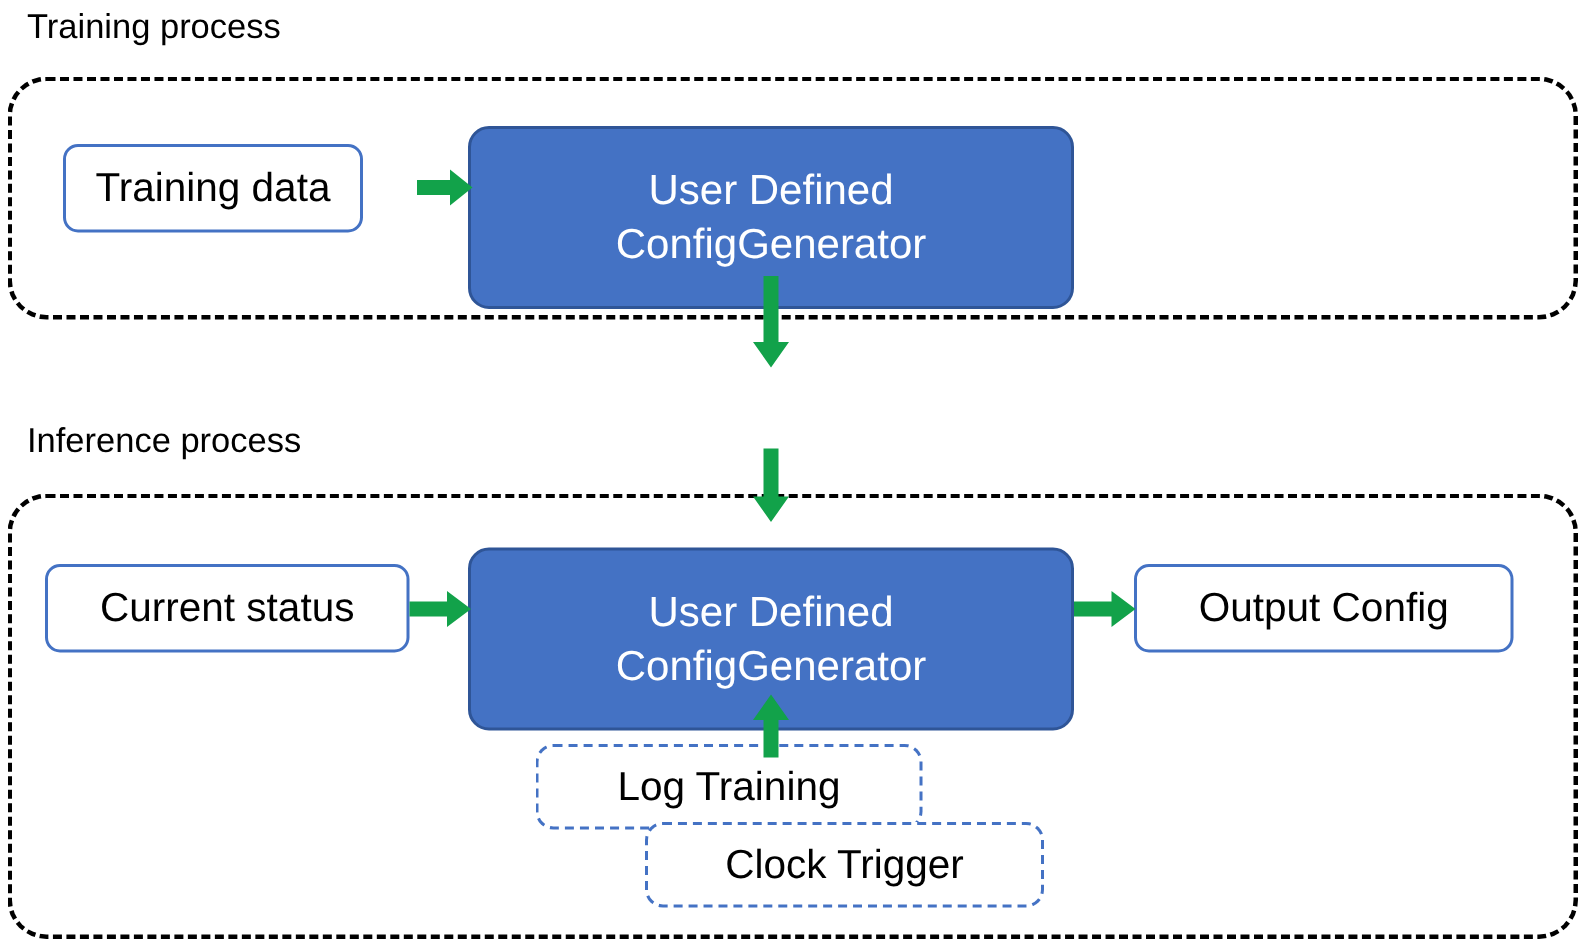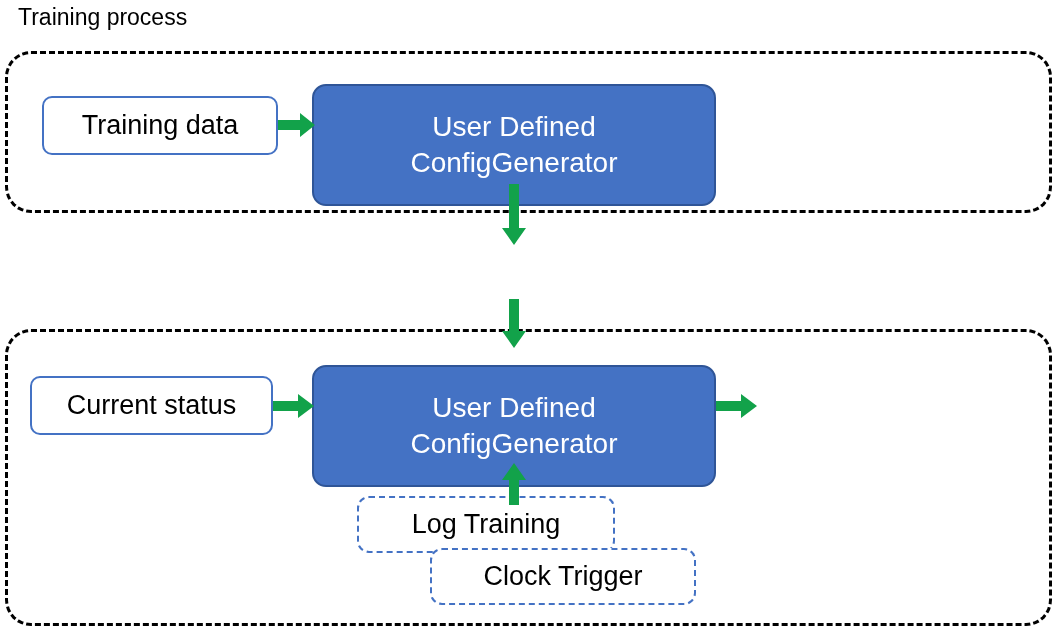--- a/index.html
+++ b/index.html
@@ -47,21 +47,21 @@
     border: 2px solid #4472C4;
     border-radius: 10px;
     display: flex;
     align-items: center;
     justify-content: center;
     color: #000000;
     font-size: 27px;
     white-space: nowrap;
     font-family: "Liberation Sans", sans-serif;
   }
-  #box-training-data  { left: 42px;  top: 96px;  width: 236px; height: 59px; }
+  #box-training-data  { left: 42px;  top: 96px;  width: 200px; height: 59px; }
   #box-checkpoint     { left: 394px; top: 243px; width: 239px; height: 58px; }
   #box-current-status { left: 30px;  top: 376px; width: 243px; height: 59px; }
   #box-output-config  { left: 756px; top: 376px; width: 253px; height: 59px; }
 
   
   .proc-box {
     position: absolute;
     box-sizing: border-box;
     background: #4472C4;
     border: 2px solid #2F5597;
@@ -109,40 +109,42 @@
   #arrow-gen-to-output     { left: 716px; top: 392px;  width: 42px; height: 28px; }
   #arrow-trigger-to-gen    { left: 500px; top: 463px;  width: 28px; height: 42px; }
 </style>
 </head>
 <body>
 
 <div id="canvas">
 
   <div class="section-label" id="label-training">Training process</div>
 
+  <div class="section-label" id="label-inference">Inference process</div>
 
   <div class="process-container" id="container-training"></div>
 
   <div class="process-container" id="container-inference"></div>
 
   <div class="io-box" id="box-training-data">Training data</div>
 
   <div class="proc-box" id="box-generator-train">
     <span>User Defined</span>
     <span>ConfigGenerator</span>
   </div>
 
 
   <div class="io-box" id="box-current-status">Current status</div>
 
   <div class="proc-box" id="box-generator-infer">
     <span>User Defined</span>
     <span>ConfigGenerator</span>
   </div>
 
+  <div class="io-box" id="box-output-config">Output Config</div>
 
   <div class="trigger-box" id="box-log-trigger">Log Training</div>
 
   <div class="trigger-box" id="box-clock-trigger">Clock Trigger</div>
 
   <div class="arrow" id="arrow-train-data-to-gen">
     <svg width="38" height="28" viewBox="0 0 38 28">
       <path d="M0 9 L22 9 L22 2 L37 14 L22 26 L22 19 L0 19 Z" fill="#12A24A"></path>
     </svg>
   </div>

